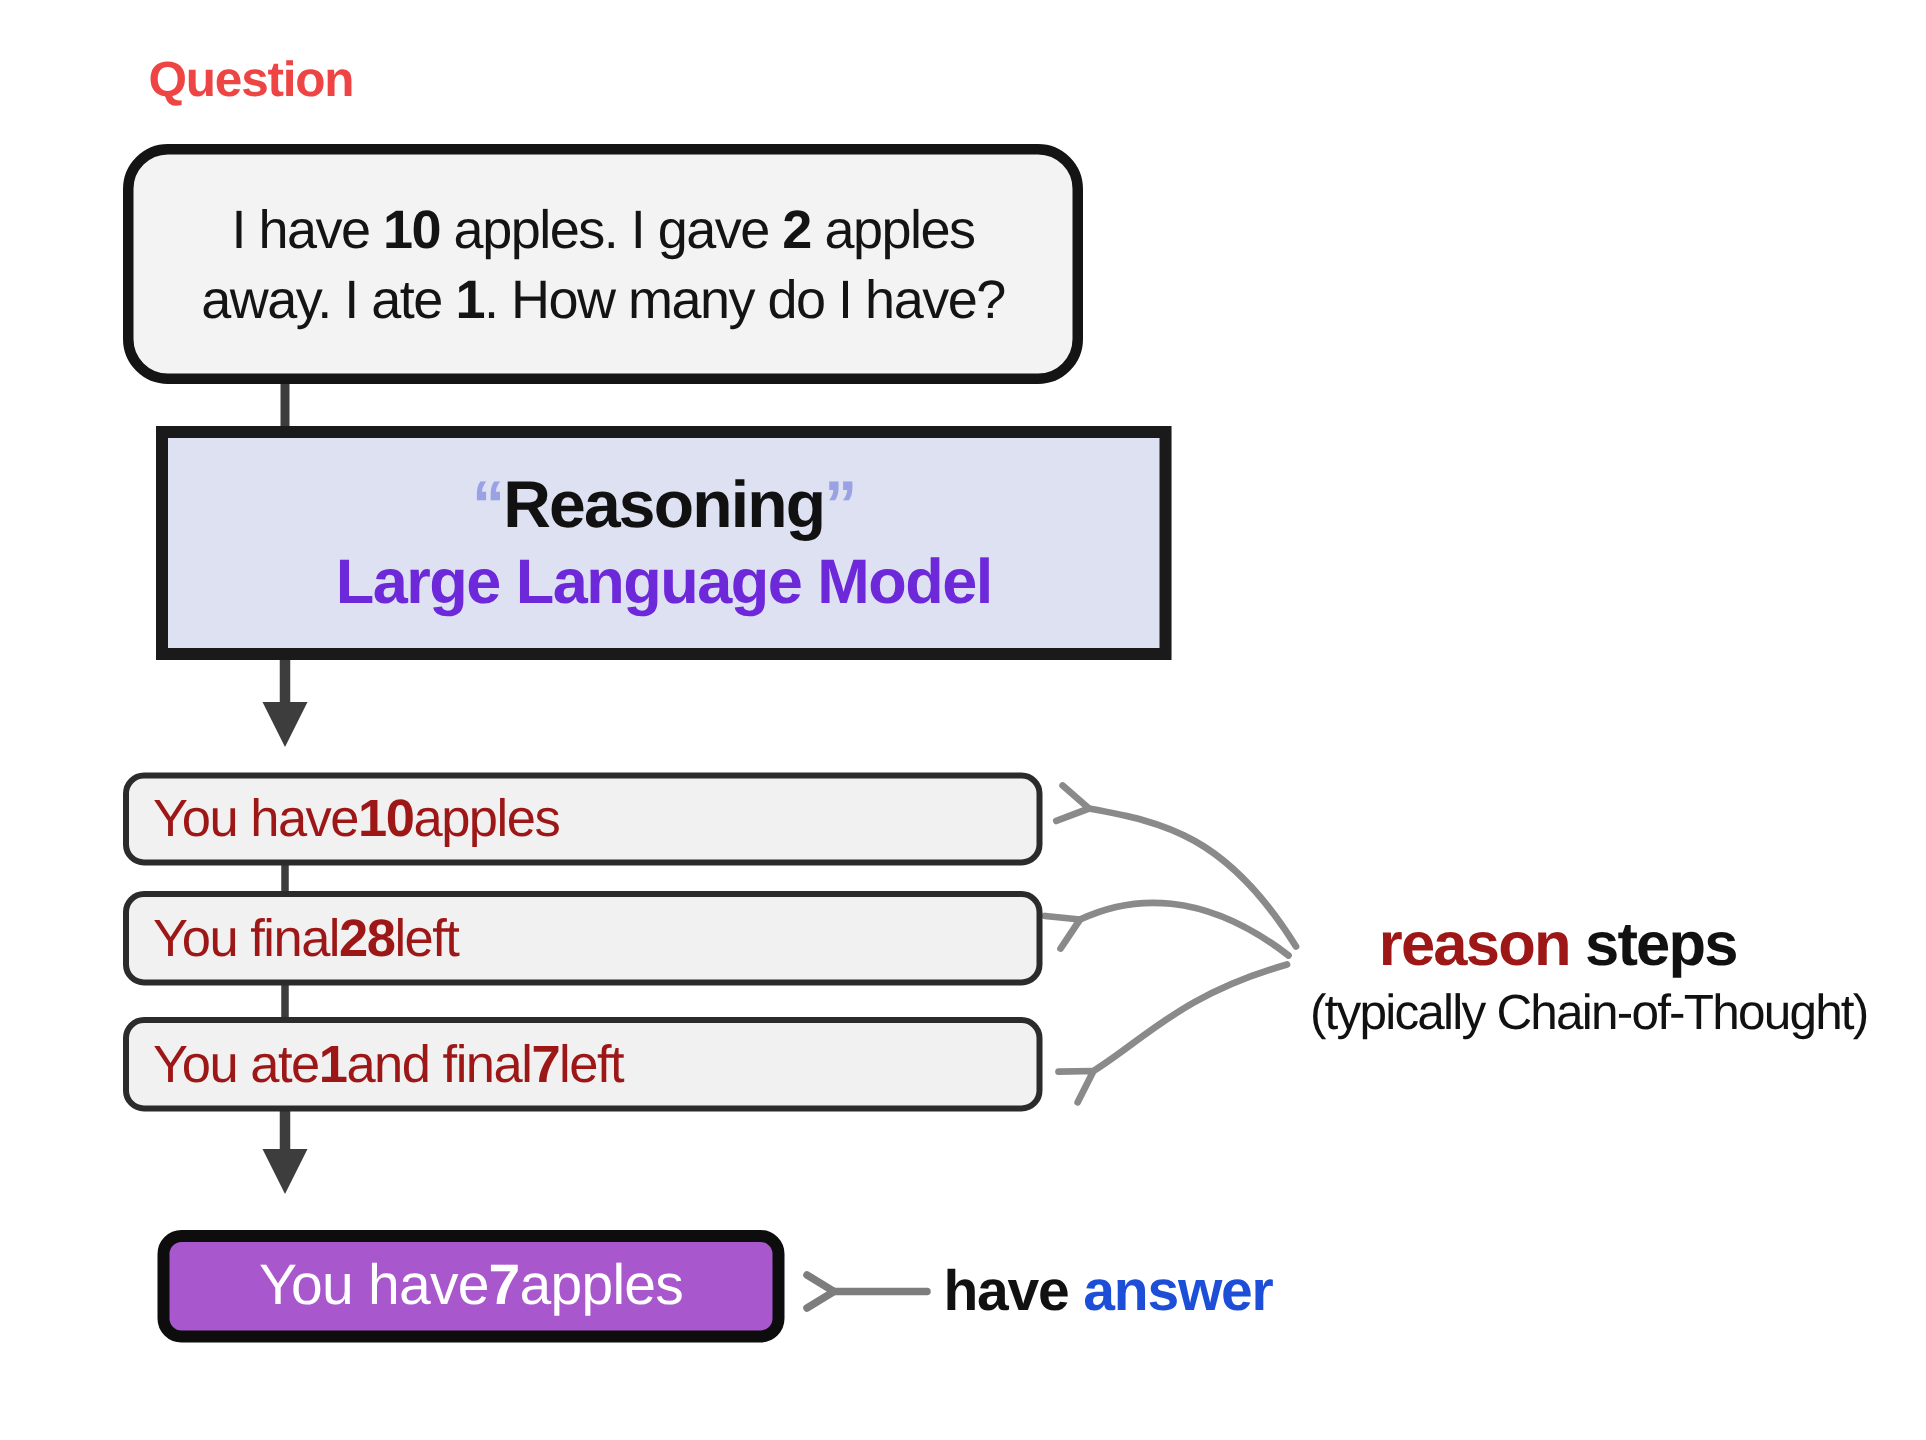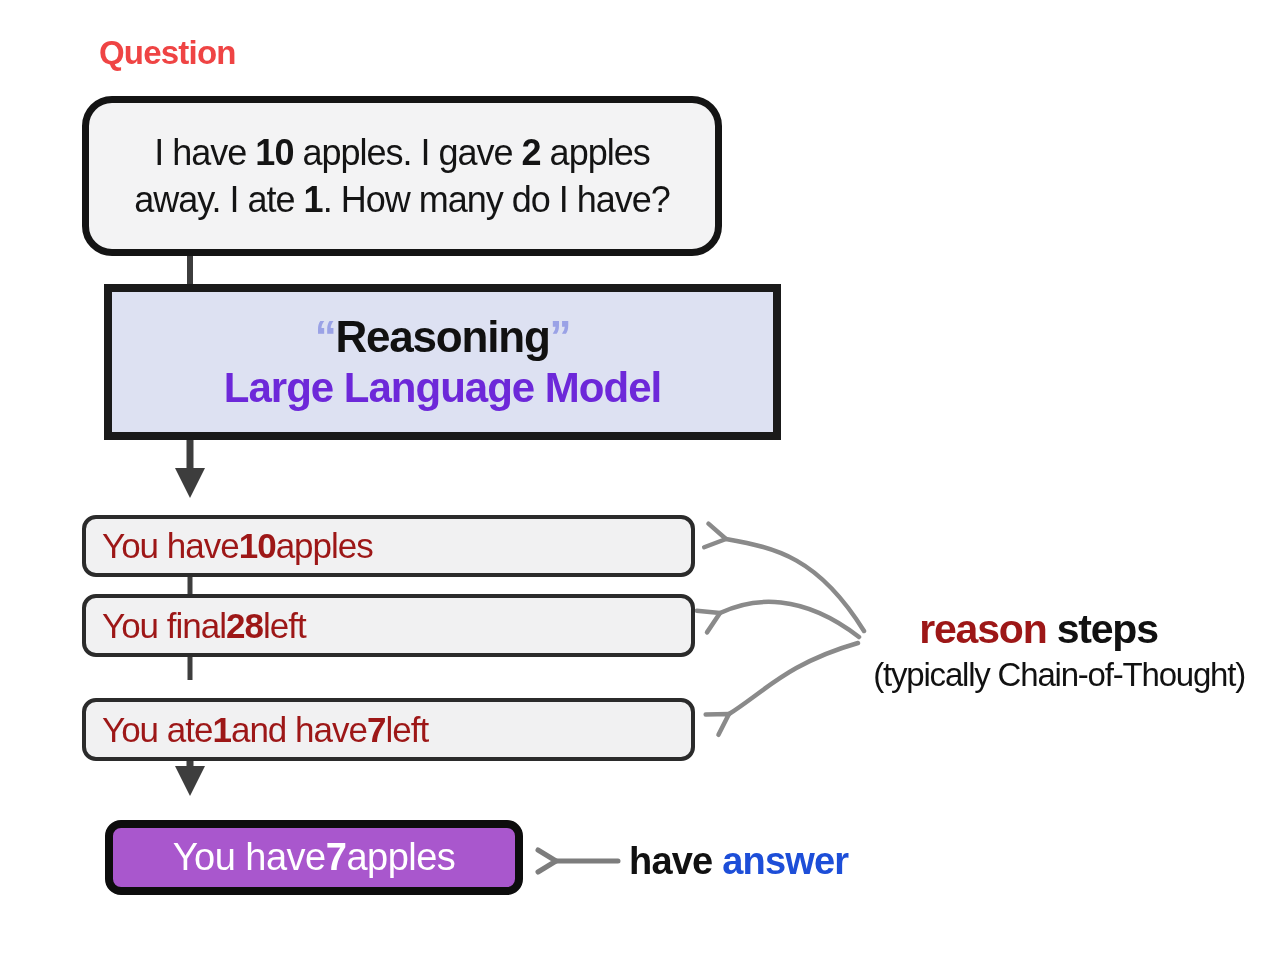--- a/index.html
+++ b/index.html
@@ -27,21 +27,21 @@
   .llm-line1{font-size:44px;font-weight:700;color:#111;letter-spacing:-1.2px;line-height:52px;}
   .llm-line2{font-size:42px;font-weight:600;color:#6d28d9;letter-spacing:-1px;line-height:50px;}
 
   .step-box{
     left:82px;width:613px;background:#f1f1f2;border:4px solid #2b2b2b;border-radius:14px;
     display:flex;align-items:center;padding-left:16px;
     font-size:35px;color:#9d1717;letter-spacing:-1px;
   }
   #step1{top:515px;height:62px;}
   #step2{top:594px;height:63px;}
-  #step3{top:678px;height:63px;margin-top:20px;}
+  #step3{top:678px;height:63px;}
 
   .final-box{
     left:105px;top:820px;width:418px;height:75px;background:#a957cd;
     border:8px solid #0d0d0d;border-radius:16px;
     display:flex;align-items:center;justify-content:center;
     font-size:38px;font-weight:500;color:#ffffff;letter-spacing:-0.5px;
   }
   .reason-label{
     left:811px;top:606px;width:455px;text-align:center;
     font-size:41px;font-weight:700;letter-spacing:-1.2px;color:#111;
@@ -106,21 +106,21 @@
     </div>
   <div id="step2" class="abs step-box">
       <span>You final </span>
       <span style="font-weight: 700;">2</span>
       <span style="font-weight: 700;">8</span>
       <span> left</span>
     </div>
   <div id="step3" class="abs step-box">
       <span>You ate </span>
       <span style="font-weight: 700;">1</span>
-      <span> and have </span>
+      <span> and final </span>
       <span style="font-weight: 700;">7</span>
       <span> left</span>
     </div>
 
   <div class="abs final-box">
       <span>You have </span>
       <span style="font-weight: 700;">7</span>
       <span> apples</span>
     </div>
 

